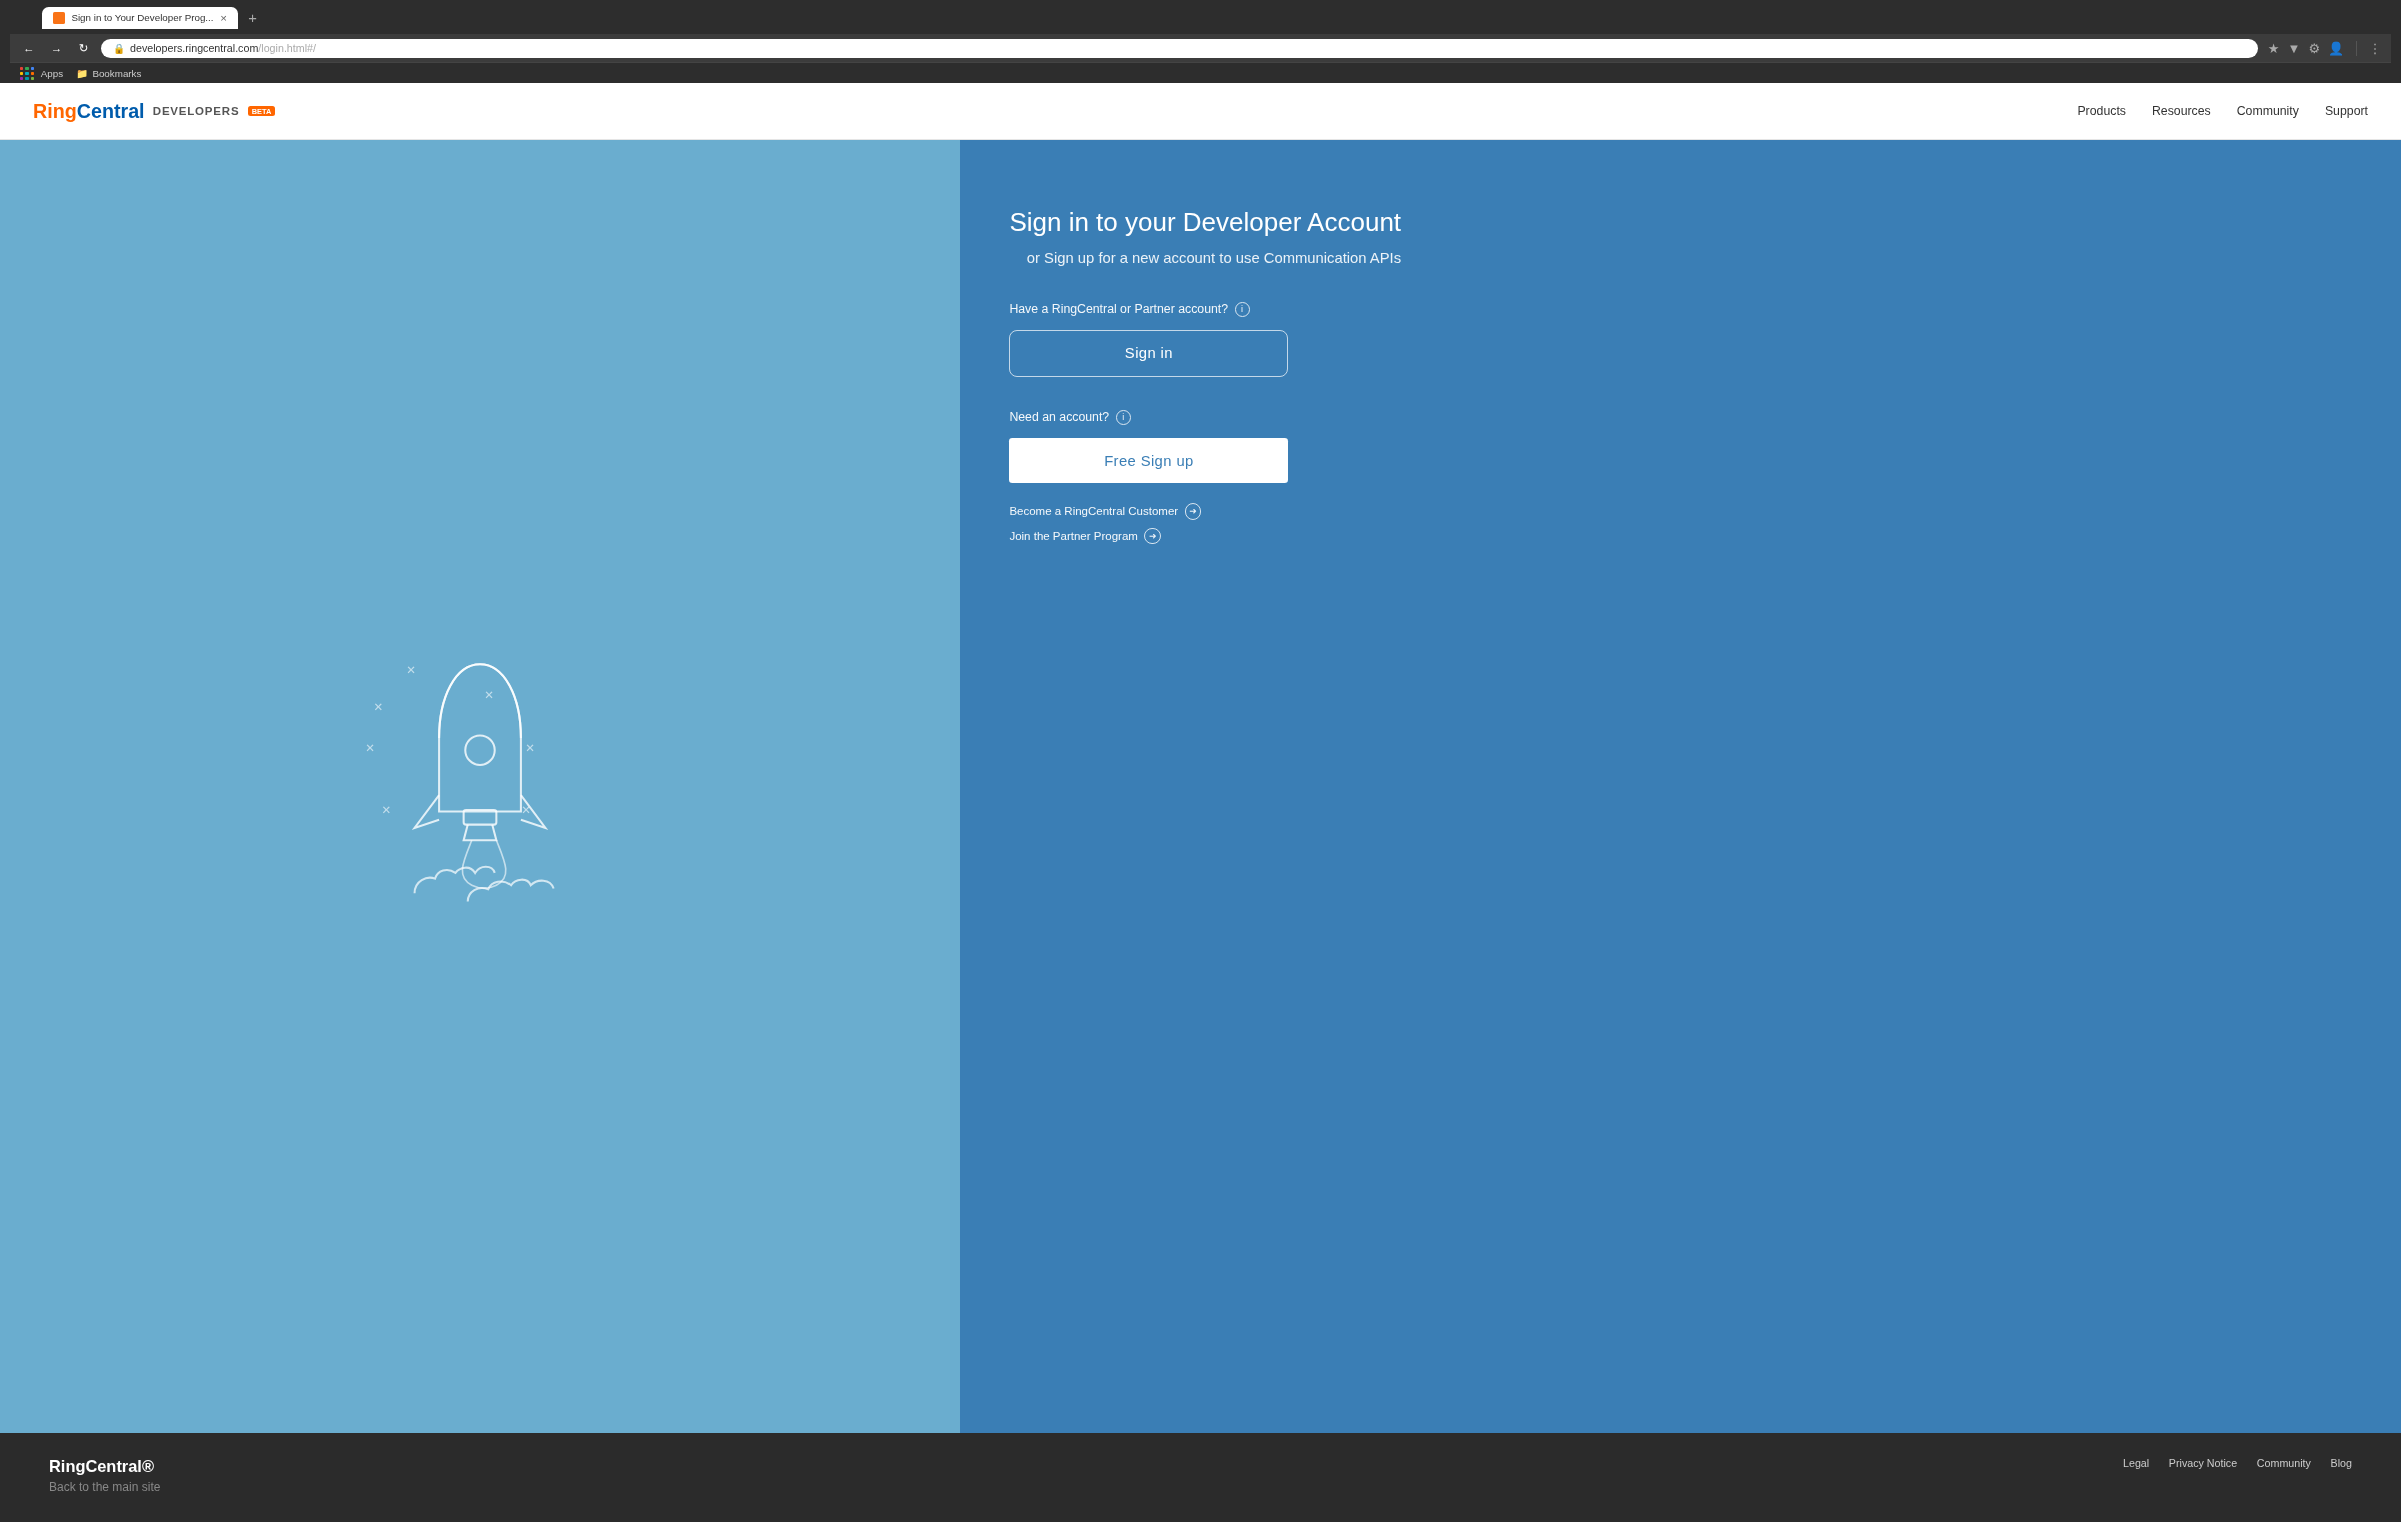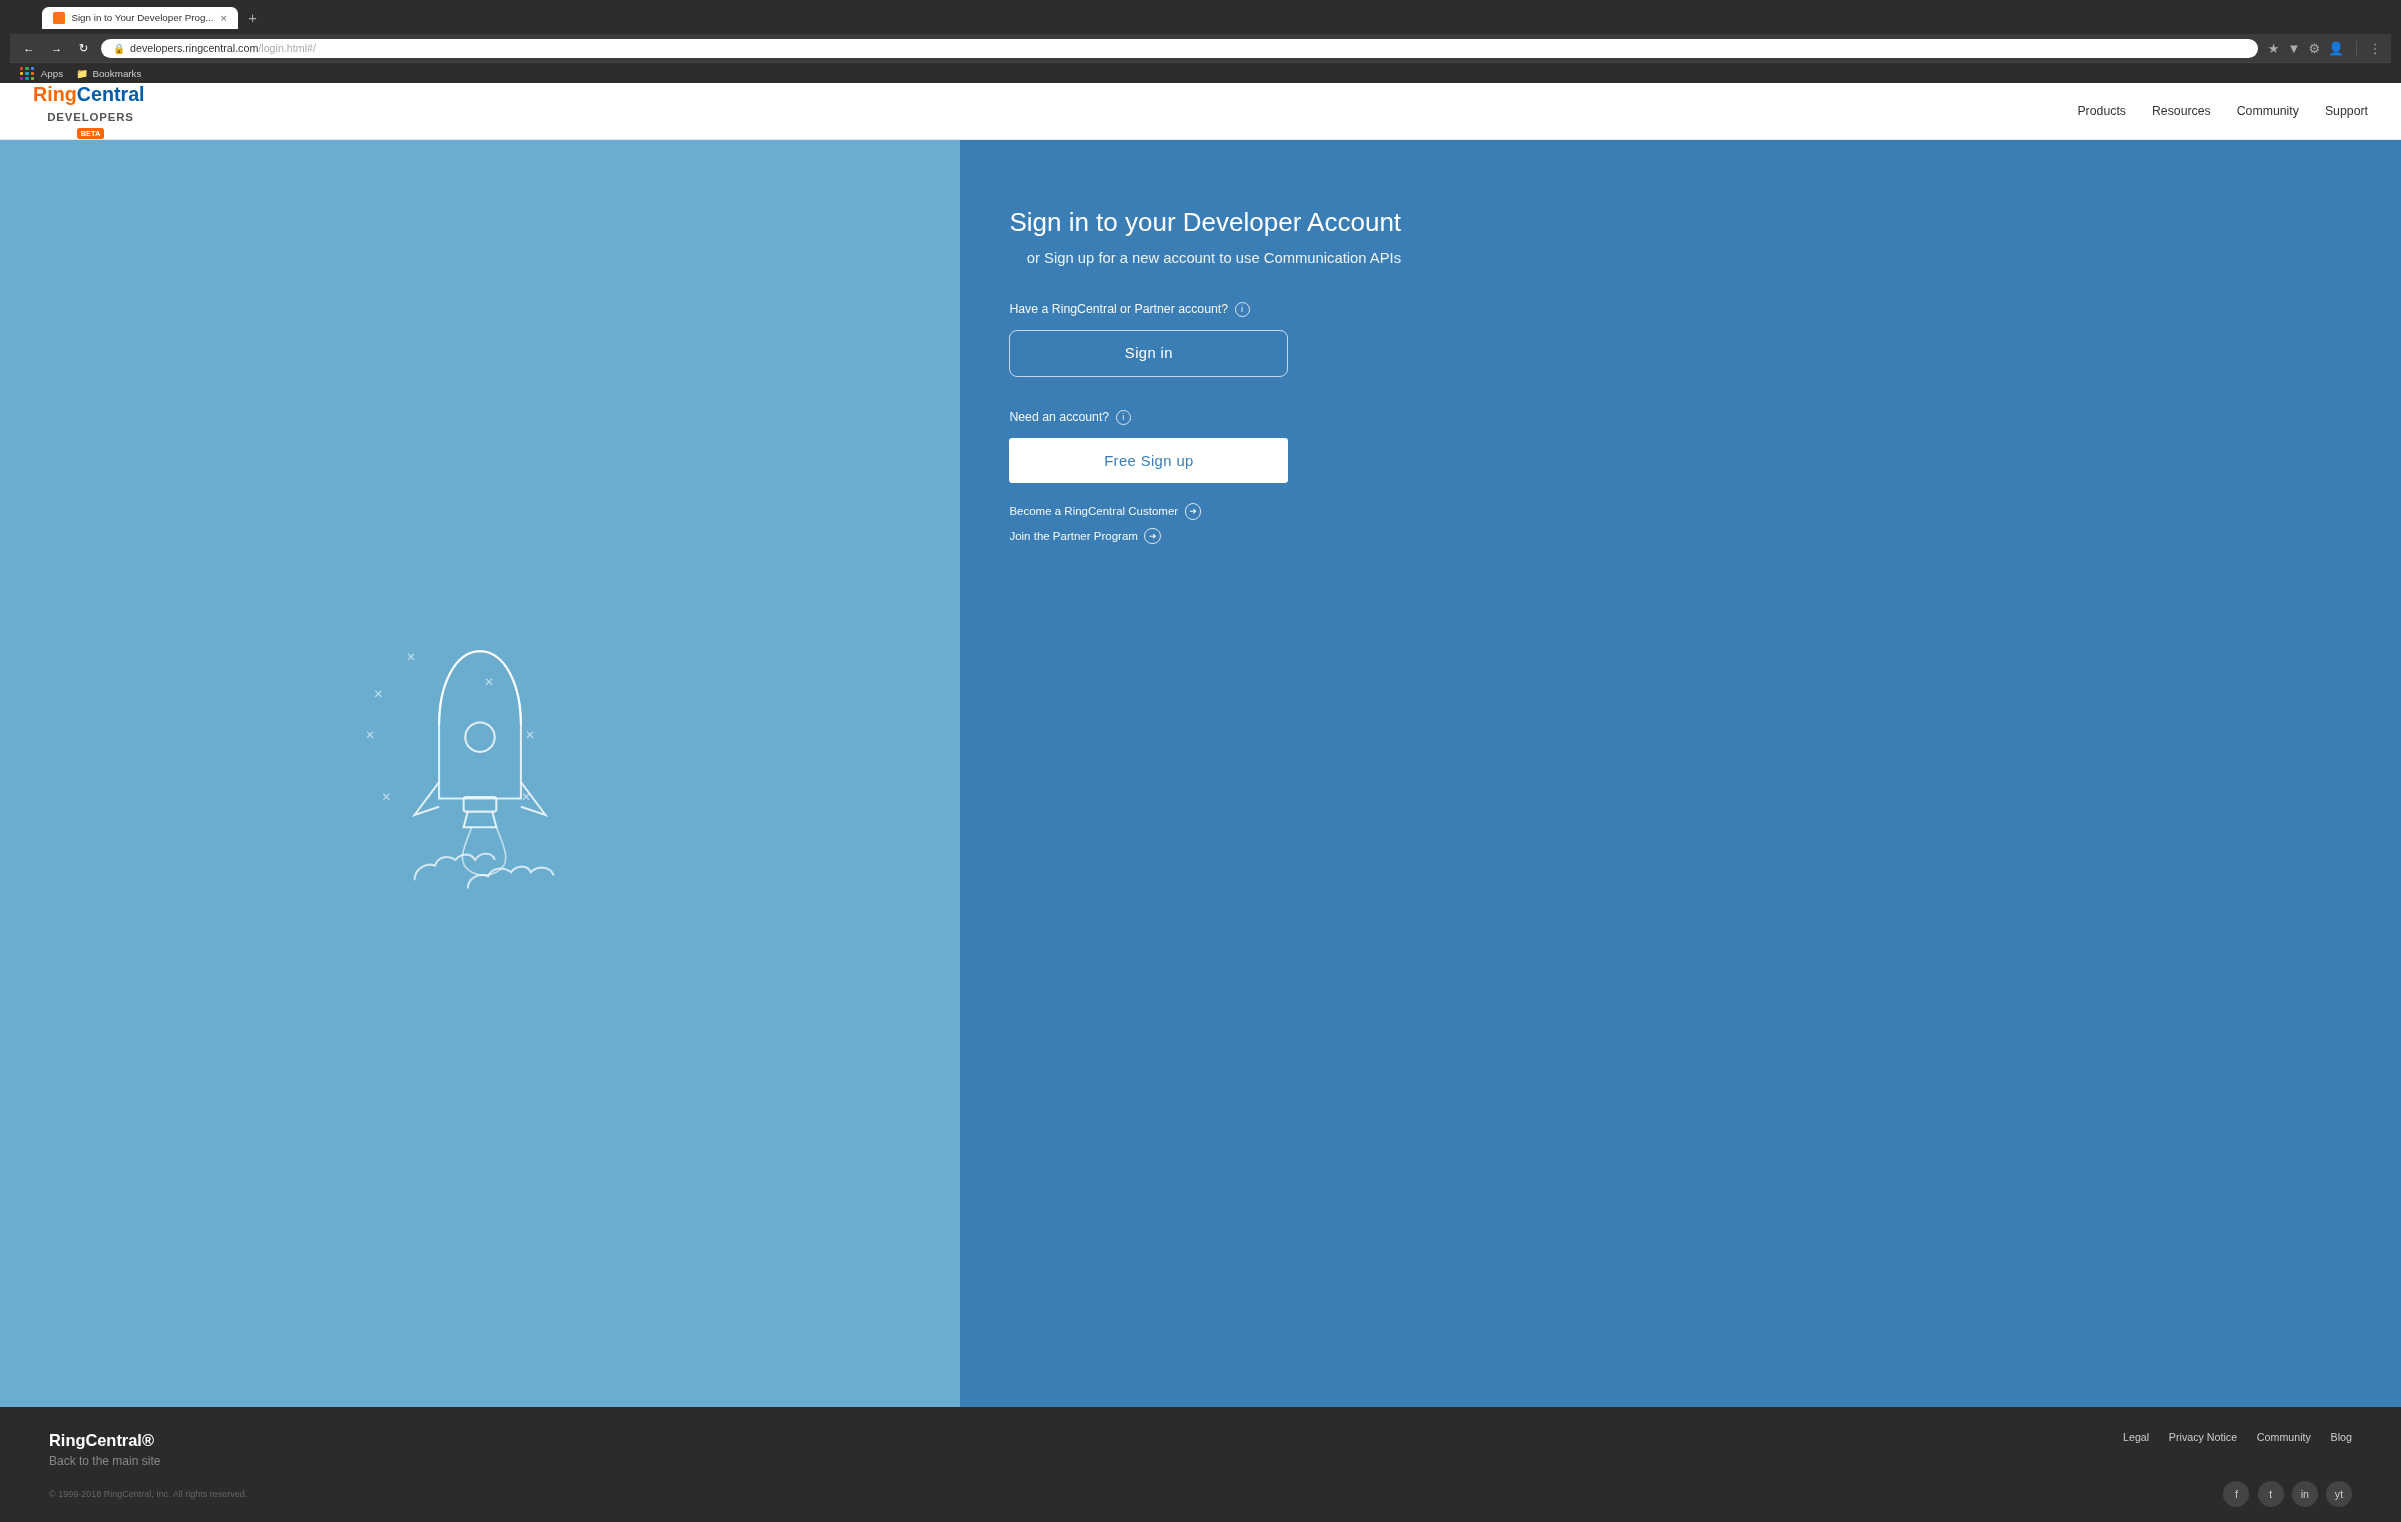--- a/index.html
+++ b/index.html
@@ -119,21 +119,20 @@
       padding: 0 33px;
       height: 57px;
       display: flex;
       align-items: center;
       gap: 33px;
     }
     .logo-area {
       display: flex;
       align-items: center;
       gap: 4.9px;
-      flex-direction: column;
     }
     .logo-text {
       font-size: 19.7px;
       font-weight: 700;
     }
     .logo-ring { color: #ff6600; }
     .logo-central { color: #005cac; }
     .logo-developers {
       font-size: 11.5px;
       font-weight: 600;
@@ -482,25 +481,16 @@
         <div class="footer-logo">RingCentral®</div>
         <div class="footer-tagline">Back to the main site</div>
       </div>
       <div class="footer-links">
         <a class="footer-link">Legal</a>
         <a class="footer-link">Privacy Notice</a>
         <a class="footer-link">Community</a>
         <a class="footer-link">Blog</a>
       </div>
     </div>
-    <div class="footer-bottom">
-      <span class="copyright">© 1999-2018 RingCentral, Inc. All rights reserved.</span>
-      <div class="social-icons">
-        <div class="social-icon">f</div>
-        <div class="social-icon">t</div>
-        <div class="social-icon">in</div>
-        <div class="social-icon">yt</div>
-      </div>
-    </div>
   </footer>
 
 </div>
 
 
 </body></html>

